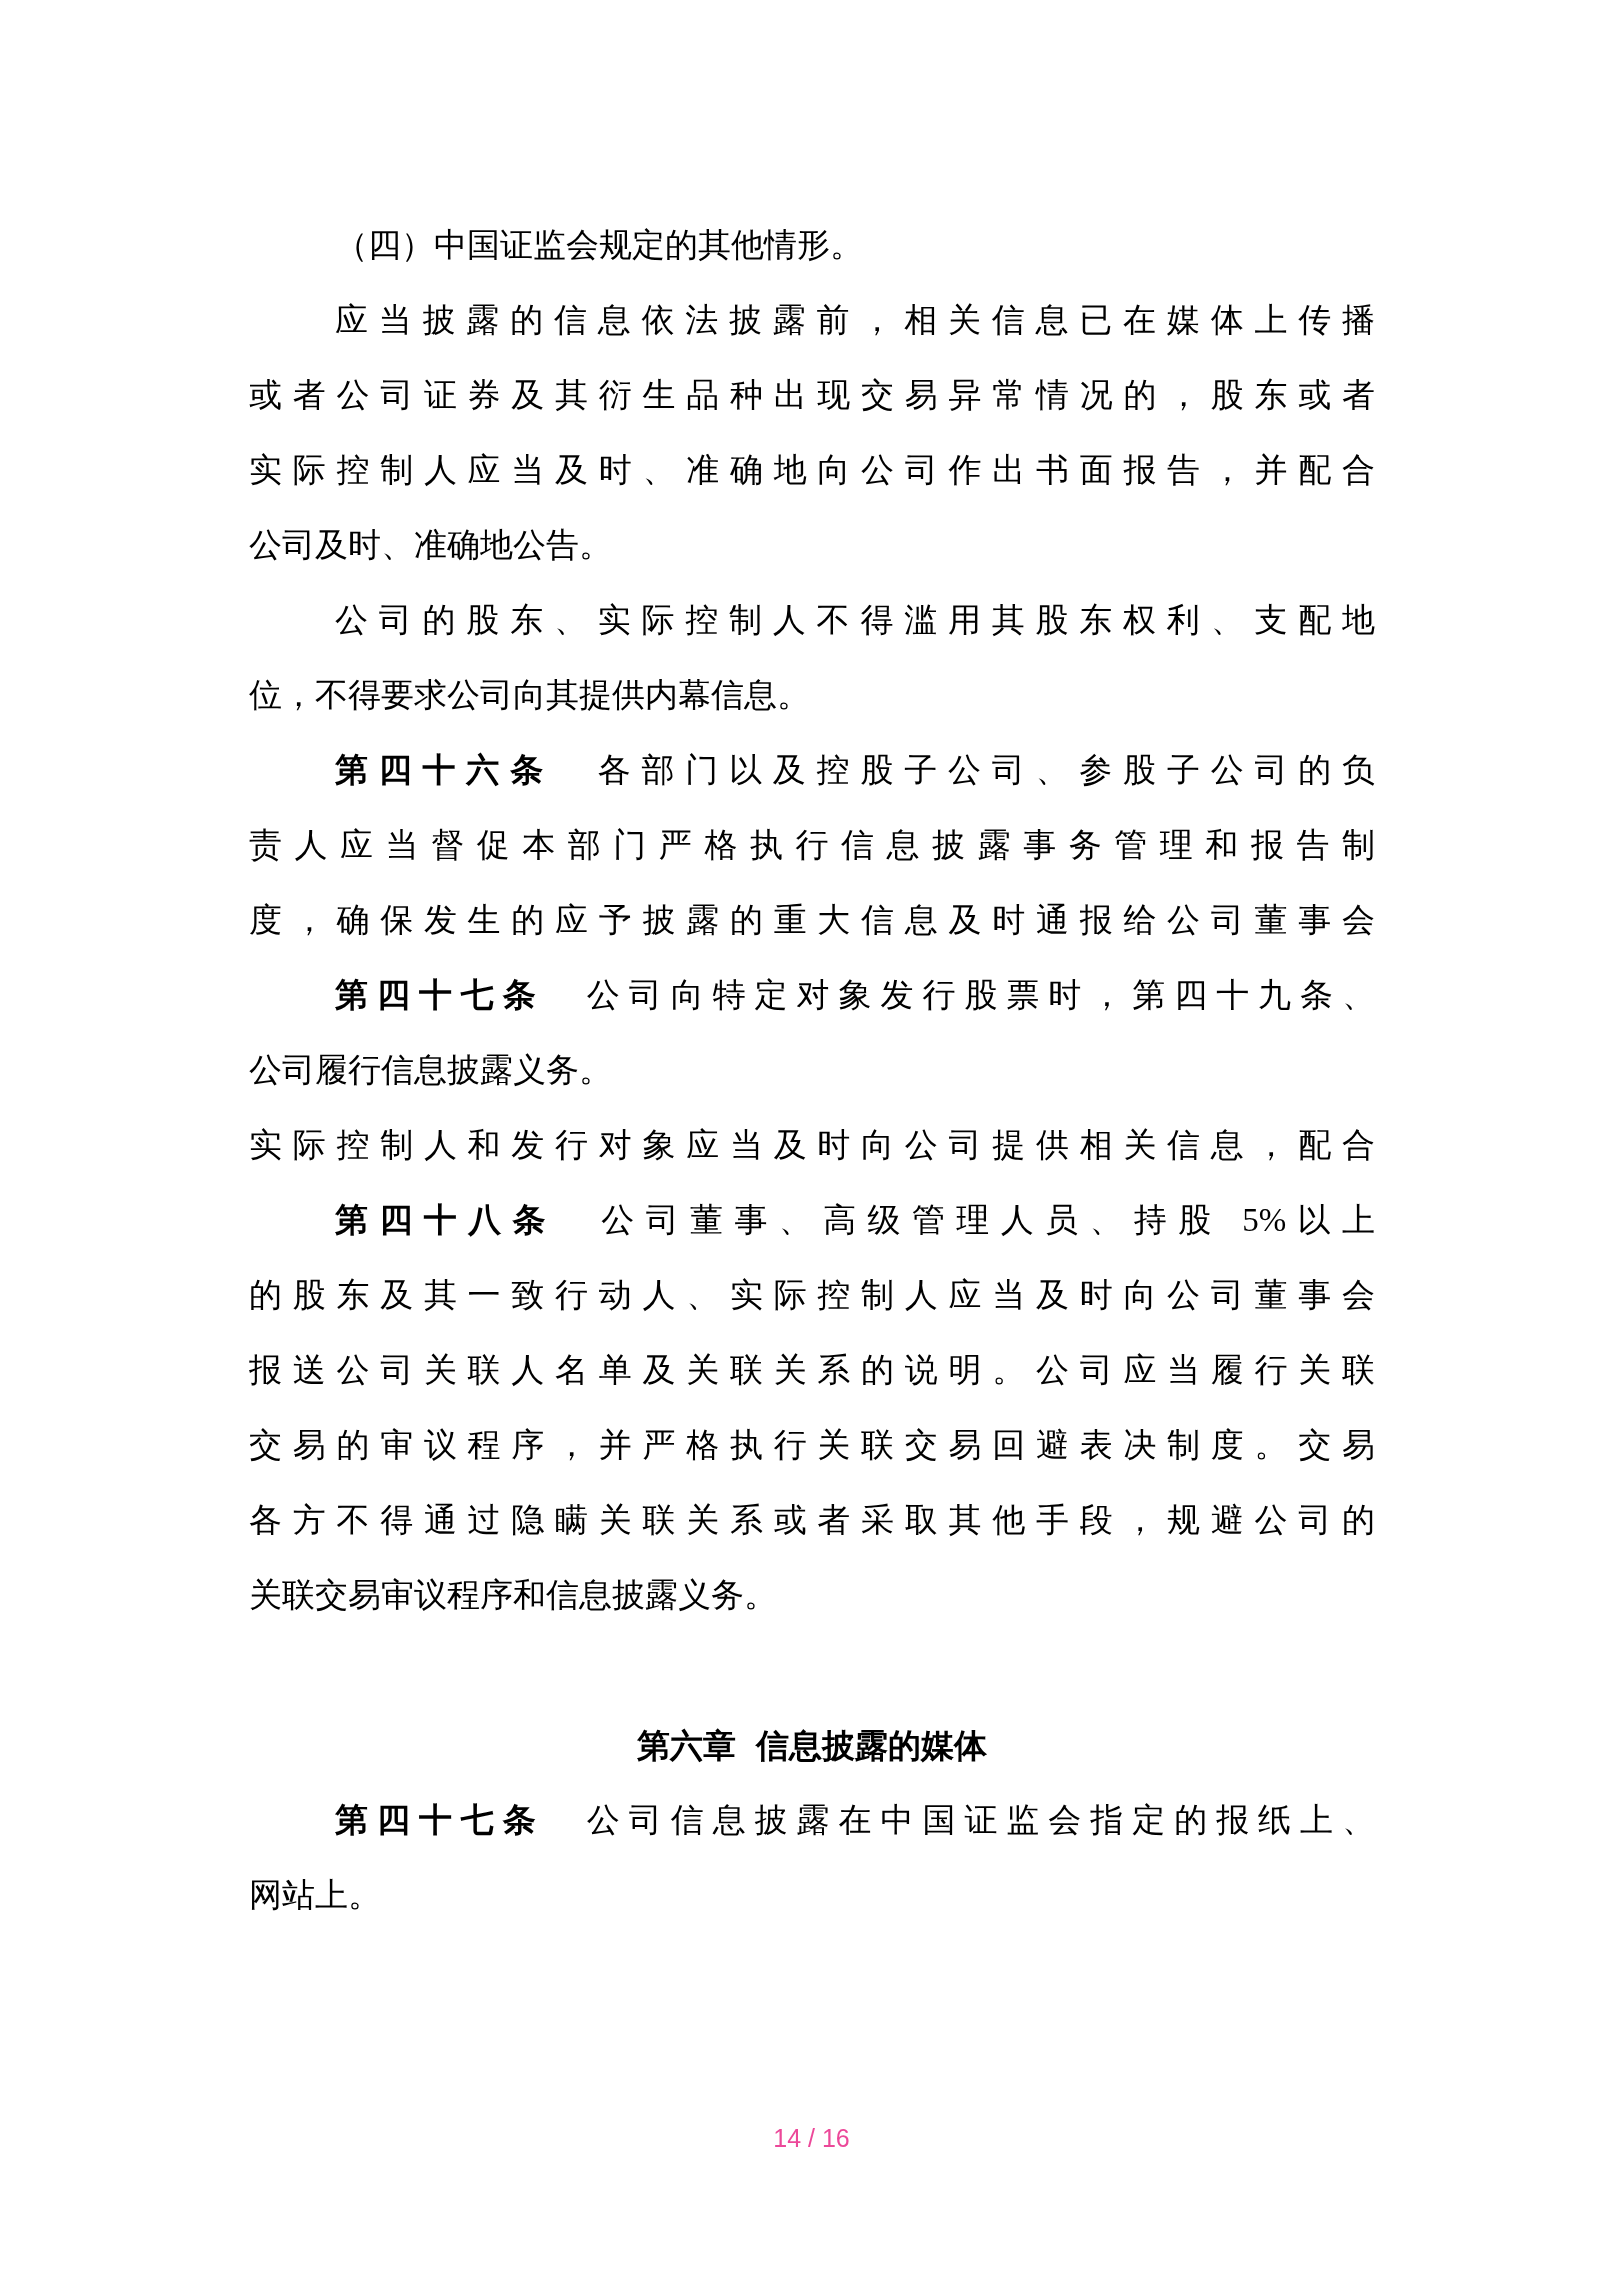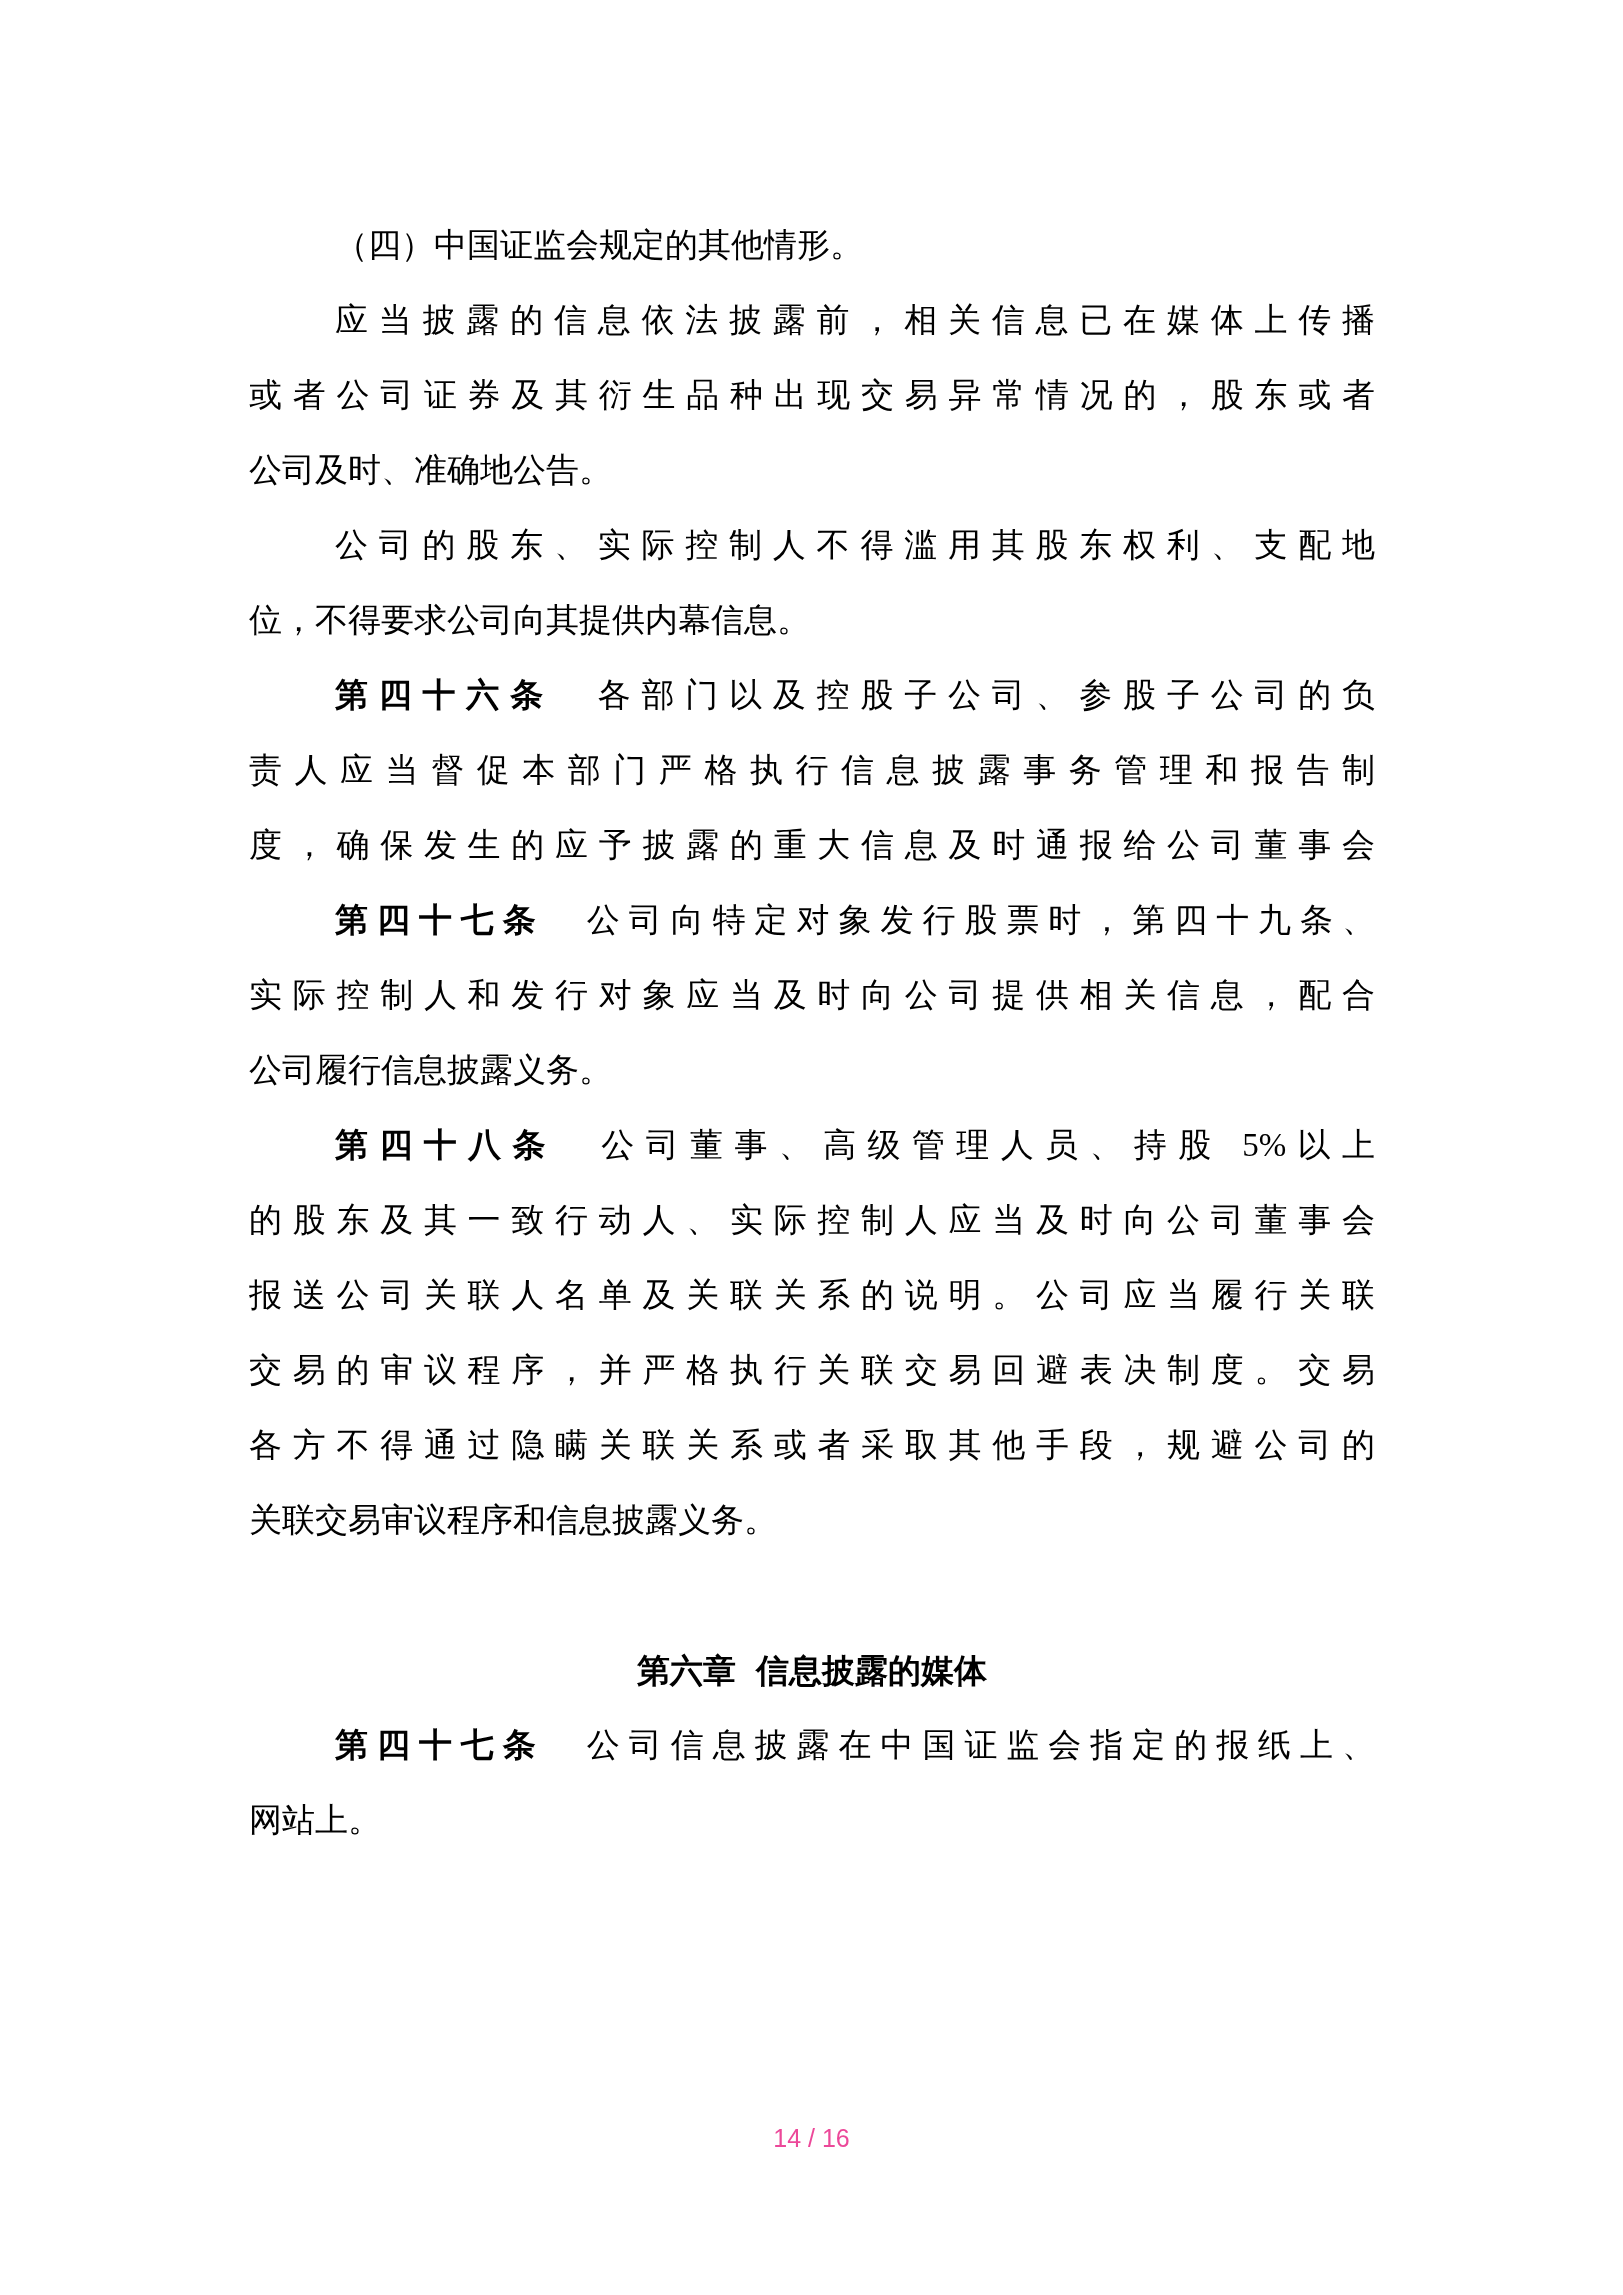--- a/index.html
+++ b/index.html
@@ -60,29 +60,30 @@
   }
 </style>
 </head>
 <body>
 
 <div class="page">
   <div class="content">
       <div class="line body indent"><span>（四）中国证监会规定的其他情形。</span></div>
       <div class="line body indent justify"><span>应当披露的信息依法披露前，相关信息已在媒体上传播</span></div>
       <div class="line body justify"><span>或者公司证券及其衍生品种出现交易异常情况的，股东或者</span></div>
+      <div class="line body justify"><span>实际控制人应当及时、准确地向公司作出书面报告，并配合</span></div>
       <div class="line body"><span>公司及时、准确地公告。</span></div>
       <div class="line body indent justify"><span>公司的股东、实际控制人不得滥用其股东权利、支配地</span></div>
       <div class="line body"><span>位，不得要求公司向其提供内幕信息。</span></div>
       <div class="line body indent justify"><span class="b">第四十六条</span><span>　各部门以及控股子公司、参股子公司的负</span></div>
       <div class="line body justify"><span>责人应当督促本部门严格执行信息披露事务管理和报告制</span></div>
       <div class="line body justify"><span>度，确保发生的应予披露的重大信息及时通报给公司董事会</span></div>
       <div class="line body indent justify"><span class="b">第四十七条</span><span>　公司向特定对象发行股票时，第四十九条、</span></div>
+      <div class="line body"><span>公司履行信息披露义务。</span></div>
       <div class="line body justify"><span>实际控制人和发行对象应当及时向公司提供相关信息，配合</span></div>
-      <div class="line body"><span>公司履行信息披露义务。</span></div>
       <div class="line body indent justify"><span class="b">第四十八条</span><span>　公司董事、高级管理人员、持股 5%以上</span></div>
       <div class="line body justify"><span>的股东及其一致行动人、实际控制人应当及时向公司董事会</span></div>
       <div class="line body justify"><span>报送公司关联人名单及关联关系的说明。公司应当履行关联</span></div>
       <div class="line body justify"><span>交易的审议程序，并严格执行关联交易回避表决制度。交易</span></div>
       <div class="line body justify"><span>各方不得通过隐瞒关联关系或者采取其他手段，规避公司的</span></div>
       <div class="line body"><span>关联交易审议程序和信息披露义务。</span></div>
       <div class="line blank"></div>
       <div class="line heading"><span class="b">第六章 信息披露的媒体</span></div>
       <div class="line body indent justify"><span class="b">第四十七条</span><span>　公司信息披露在中国证监会指定的报纸上、</span></div>
       <div class="line body"><span>网站上。</span></div>

